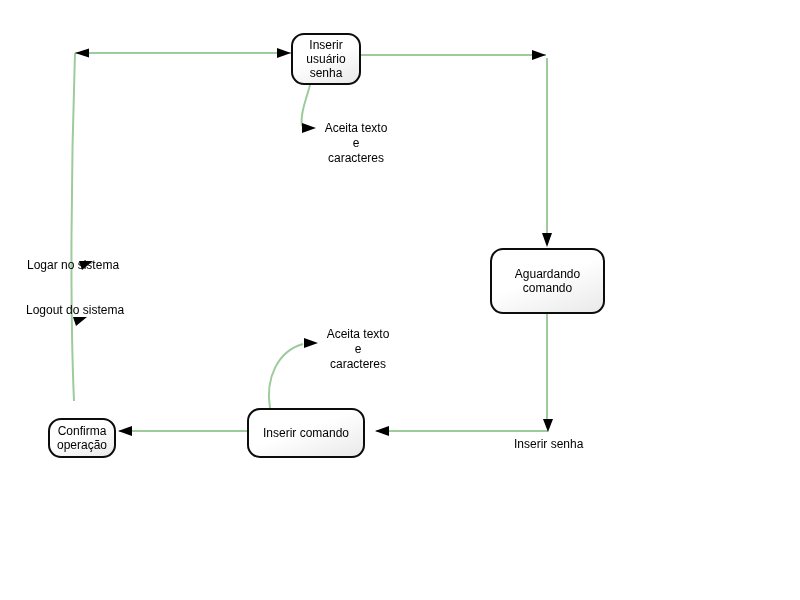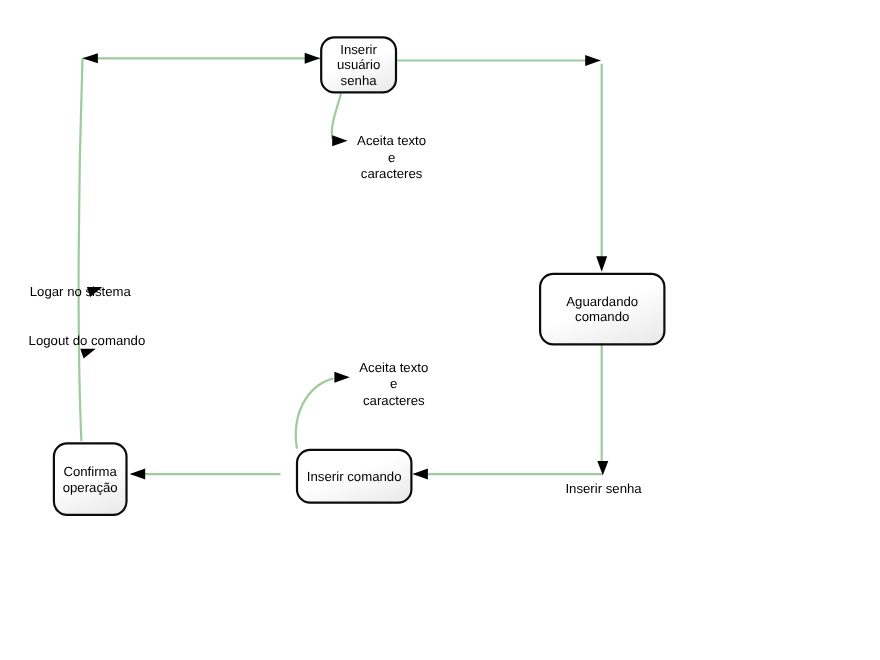--- a/index.html
+++ b/index.html
@@ -39,22 +39,22 @@
   .edge-label {
     position: absolute;
     font-size: 12px;
     line-height: 15px;
     color: #000000;
     white-space: pre-line;
   }
   .edge-label.centered { text-align: center; }
   #node-inserir-usuario-senha { left: 291px; top: 33px;  width: 70px;  height: 52px; }
   #node-aguardando-comando    { left: 490px; top: 248px; width: 115px; height: 66px; }
-  #node-inserir-comando       { left: 269px; top: 408px; width: 106px; height: 50px; }
-  #node-confirma-operacao     { left: 48px;  top: 402px; width: 68px;  height: 67px; }
+  #node-inserir-comando       { left: 247px; top: 408px; width: 118px; height: 50px; }
+  #node-confirma-operacao     { left: 48px;  top: 418px; width: 68px;  height: 40px; }
 
   #label-aceita-top    { left: 315px; top: 121px; width: 82px; }
   #label-aceita-bottom { left: 317px; top: 327px; width: 82px; }
   #label-logar         { left: 27px;  top: 246px; margin-top: 12px; }
   #label-logout        { left: 26px;  top: 303px; }
   #label-inserir-texto { left: 514px; top: 437px; }
 </style>
 </head>
 <body>
 
@@ -107,17 +107,17 @@
   <div class="edge-label centered" id="label-aceita-top">Aceita texto
 e
 caracteres</div>
 
   <div class="edge-label centered" id="label-aceita-bottom">Aceita texto
 e
 caracteres</div>
 
   <div class="edge-label" id="label-logar">Logar no sistema</div>
 
-  <div class="edge-label" id="label-logout">Logout do comando</div>
+  <div class="edge-label" id="label-logout">Logout do sistema</div>
 
   <div class="edge-label" id="label-inserir-texto">Inserir senha</div>
 
 </div>
 
 </body></html>

